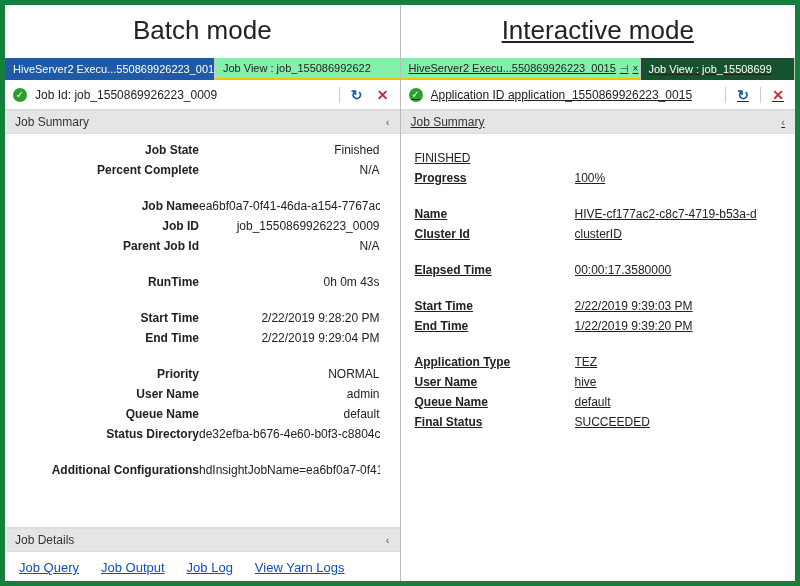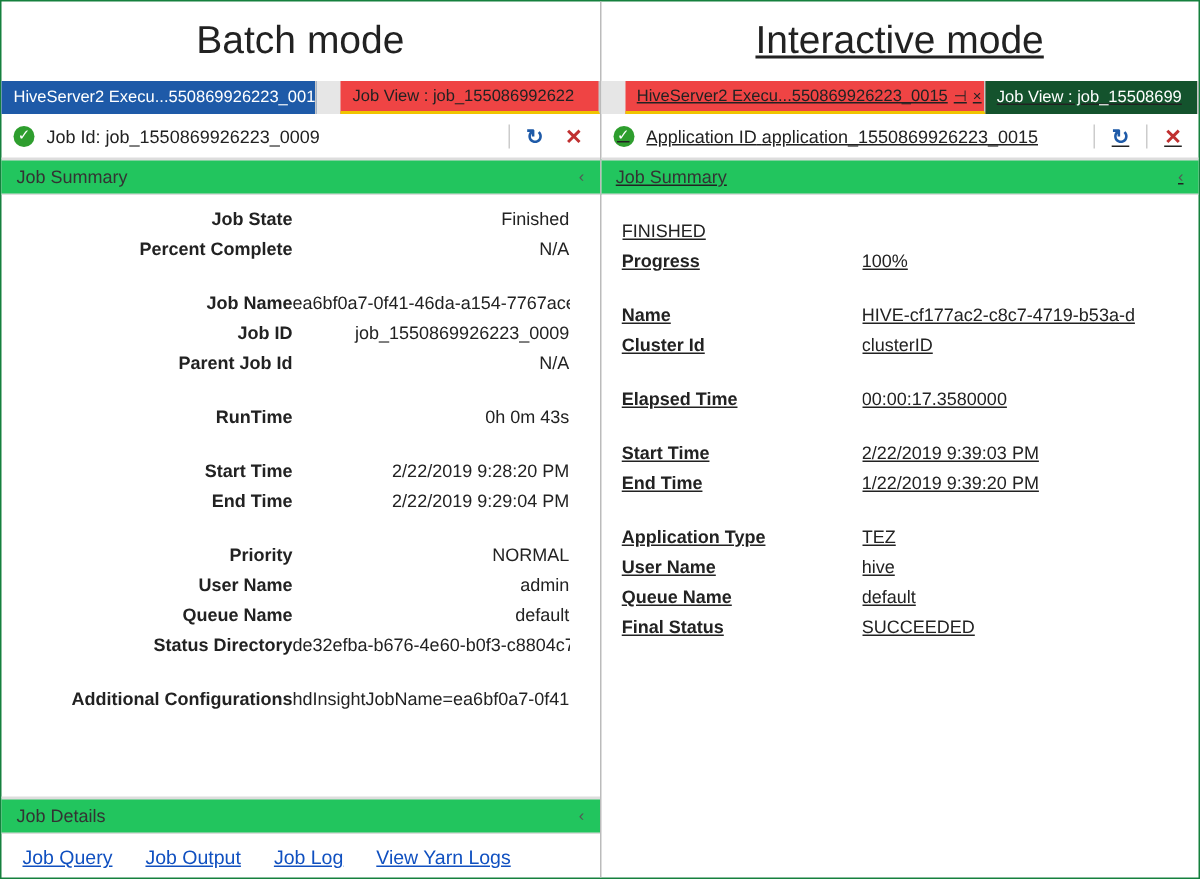--- a/index.html
+++ b/index.html
@@ -10,21 +10,21 @@
     background: #fff;
     color: #222;
     width: 800px;
     height: 586px;
     overflow: hidden;
   }
   .root {
     display: flex;
     width: 100%;
     height: 100%;
-    border: 1px solid #15803d;
+    border: 5px solid #15803d;
   }
   .column {
     flex: 1;
     display: flex;
     flex-direction: column;
     min-width: 0;
     position: relative;
   }
   .column + .column { border-left: 1px solid #bbb; text-decoration: underline; }
   .mode-title {
@@ -45,23 +45,22 @@
     display: flex;
     align-items: center;
     padding: 0 8px;
     border-right: 1px solid #c8c8c8;
     white-space: nowrap;
     overflow: hidden;
     text-overflow: ellipsis;
     position: relative;
   }
   .tab.active {
-    background: #ef4444;
+    background: #86efac;
     border-bottom: 2px solid #f0c400;
-    margin-left: 16px;
   }
   .tab.inactive {
     background: #1e5aa8;
     color: #fff;
   }
   .tab.inactive.light {
     background: #14532d;
   }
   .tab .pin, .tab .close {
     margin-left: 4px;
@@ -94,21 +93,21 @@
     align-items: center; justify-content: center;
     cursor: pointer;
     font-size: 14px;
   }
   .refresh-icon { color: #1e5aa8; font-weight: bold; }
   .close-icon { color: #c03030; font-weight: bold; }
   .sep { width: 1px; height: 16px; background: #ccc; }
   .section-header {
     display: flex;
     align-items: center;
-    background: #22c55e;
+    background: #e5e5e5;
     height: 24px;
     padding: 0 10px;
     border-top: 1px solid #ddd;
     border-bottom: 1px solid #ddd;
     font-size: 12px;
     color: #333;
   }
   .section-header .chev {
     margin-left: auto;
     font-size: 11px;

